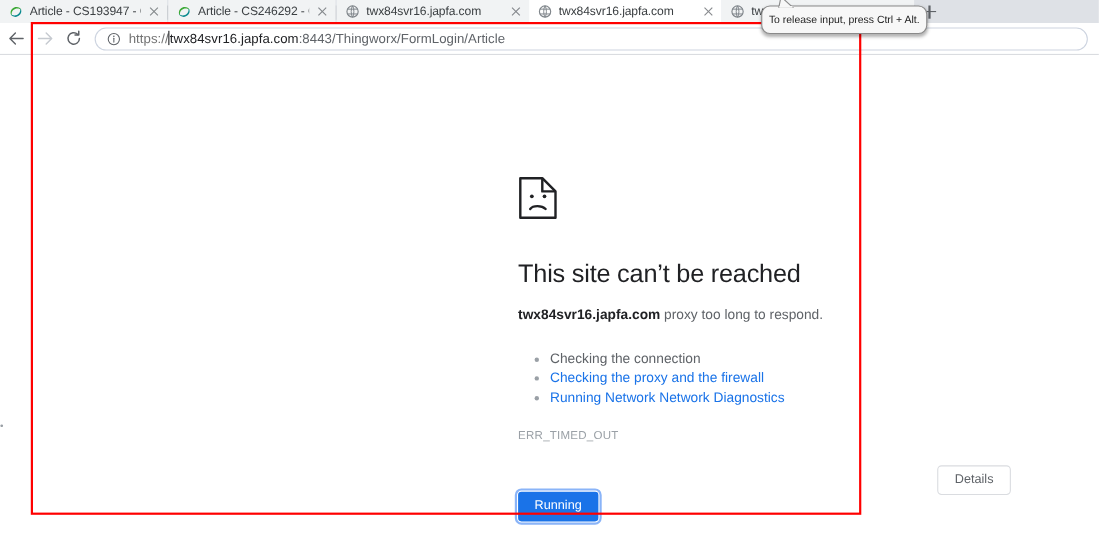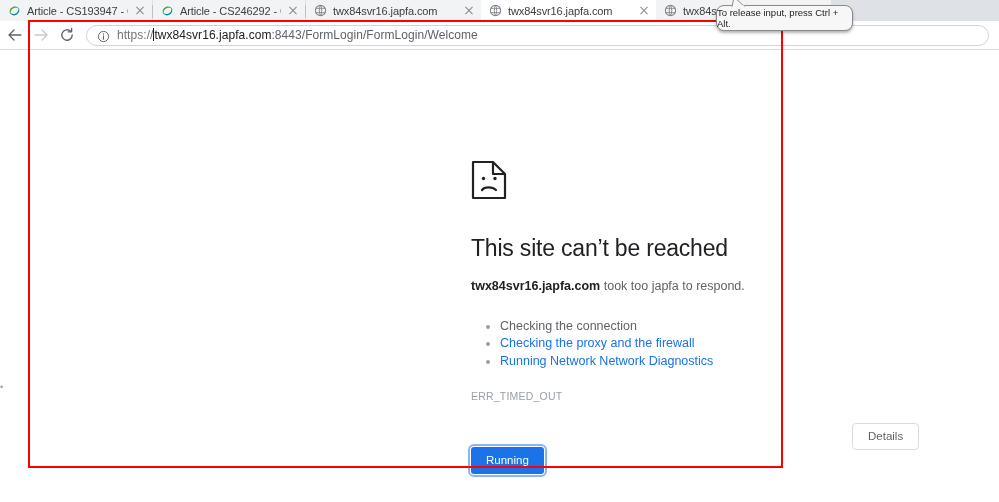--- a/index.html
+++ b/index.html
@@ -242,23 +242,23 @@
     width: 755px;
     height: 448px;
     border: 2px solid #ff0000;
     box-sizing: border-box;
     pointer-events: none;
   }
 
   
   .vm-tooltip {
     position: absolute;
-    left: 716px;
+    left: 692px;
     top: 5px;
-    width: 137px;
+    width: 151px;
     height: 26px;
     background: #f7f7f7;
     border: 1px solid #8a8a8a;
     border-radius: 8px;
     box-shadow: 0 2px 3px rgba(0,0,0,.3);
     display: flex;
     align-items: center;
     justify-content: center;
     font-size: 9.5px;
     color: #222222;
@@ -377,41 +377,41 @@
   </div>
 
   <div class="omnibox">
     <span class="info-icon">
       <svg viewBox="0 0 16 16" width="13" height="13">
         <circle cx="8" cy="8" r="6.3" fill="none" stroke="#5f6368" stroke-width="1.2"></circle>
         <circle cx="8" cy="5" r="0.85" fill="#5f6368"></circle>
         <path d="M8 7.2v4.2" stroke="#5f6368" stroke-width="1.2" stroke-linecap="round"></path>
       </svg>
     </span>
-    <span class="url-text"><span class="scheme">https://</span><span class="caret"></span><span class="host">twx84svr16.japfa.com</span><span class="path">:8443/FormLogin/FormLogin/Welcome</span></span>
+    <span class="url-text"><span class="scheme">https://</span><span class="caret"></span><span class="host">twx84svr16.japfa.com</span><span class="path">:8443/Thingworx/FormLogin/Article</span></span>
   </div>
 </div>
 
 <div class="viewport">
 
   <div class="errorpage">
 
     <div class="sadicon">
       <svg viewBox="0 0 36 40" width="36" height="40">
         <path d="M2 2h20l12 12v24H2z" fill="none" stroke="#202124" stroke-width="2.2" stroke-linejoin="round"></path>
         <path d="M22 2v12h12" fill="none" stroke="#202124" stroke-width="2.2" stroke-linejoin="round"></path>
         <circle cx="12.5" cy="18.5" r="1.7" fill="#202124"></circle>
         <circle cx="24" cy="18.5" r="1.7" fill="#202124"></circle>
         <path d="M11 30c2.5-3.5 10.5-3.5 14 0" fill="none" stroke="#202124" stroke-width="2.2" stroke-linecap="round"></path>
       </svg>
     </div>
 
     <h1 class="err-h1">This site can’t be reached</h1>
 
-    <p class="err-sub"><b>twx84svr16.japfa.com</b><span> took too japfa to respond.</span></p>
+    <p class="err-sub"><b>twx84svr16.japfa.com</b><span> proxy too long to respond.</span></p>
 
 
     <ul class="try-list">
       <li>Checking the connection</li>
       <li class="link">Checking the proxy and the firewall</li>
       <li class="link">Running Network Network Diagnostics</li>
     </ul>
 
     <p class="errcode">ERR_TIMED_OUT</p>
 

